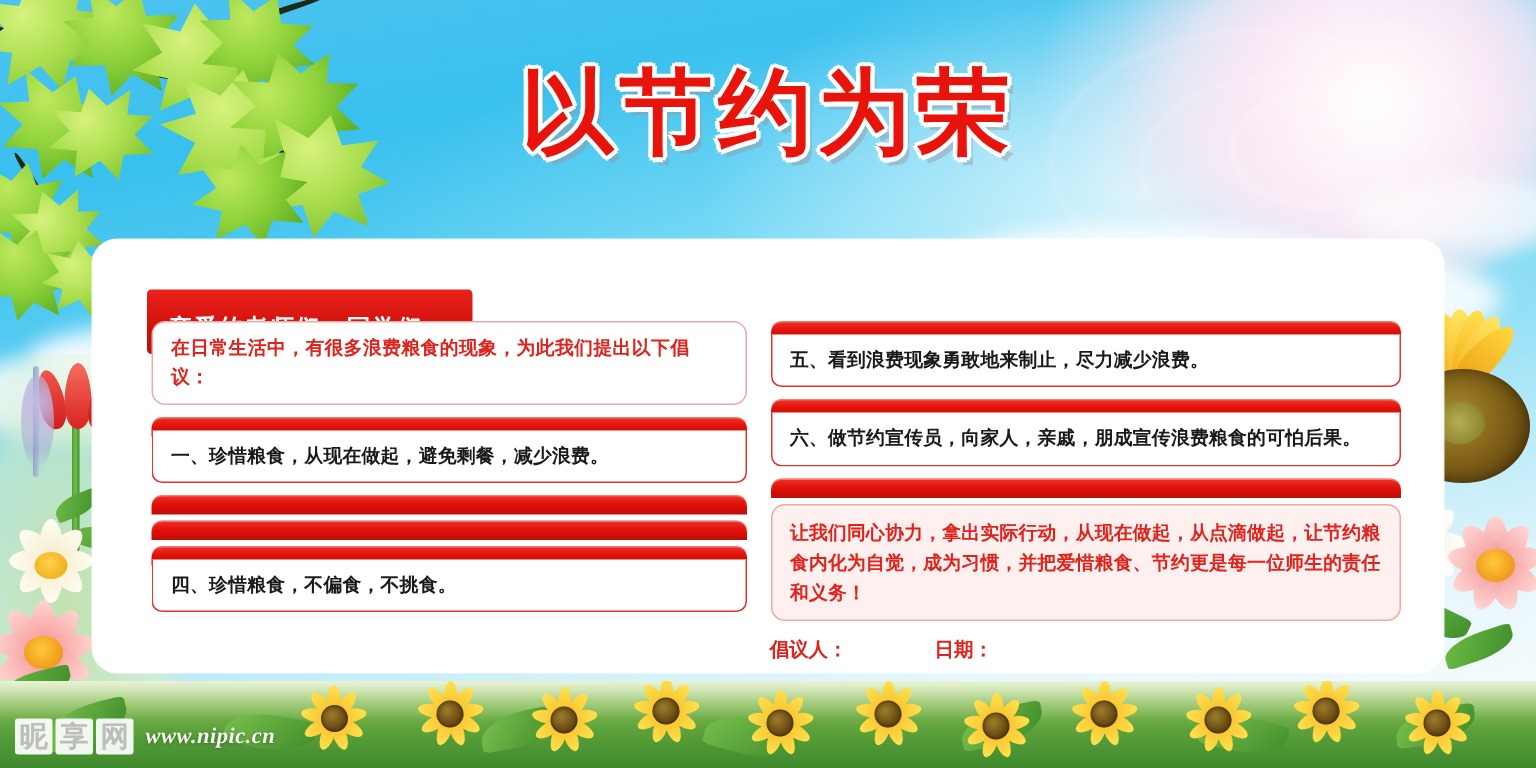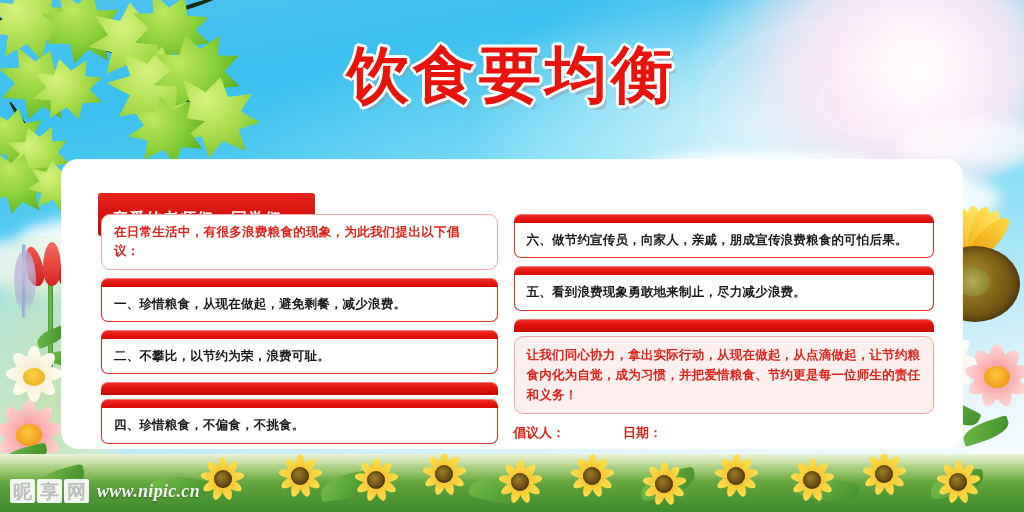--- a/index.html
+++ b/index.html
@@ -65,21 +65,21 @@
   .wm{position:absolute;left:10px;bottom:9px;display:flex;align-items:center;gap:8px;z-index:40;}
   .wm-logo{
     display:flex;gap:2px;
   }
   .wm-logo span{
     display:inline-block;background:rgba(255,255,255,.92);color:#bdbdbd;
     font-size:19px;font-weight:bold;line-height:24px;width:25px;text-align:center;border-radius:2px;
     font-family:"DejaVu Sans",sans-serif;
   }
   .wm-url{
-    color:rgba(255,255,255,.95);font-size:18px;font-style:italic;font-weight:bold;
+    color:rgba(255,255,255,.95);font-size:15px;font-style:italic;font-weight:bold;
     font-family:"Liberation Serif",serif;letter-spacing:.3px;
     text-shadow:0 1px 2px rgba(0,0,0,.35);
   }
   .idno{
     position:absolute;right:14px;bottom:14px;z-index:40;
     color:rgba(255,255,255,.9);font-size:12px;letter-spacing:.2px;
     font-family:"DejaVu Sans",sans-serif;text-shadow:0 1px 2px rgba(0,0,0,.35);
   }
 
   
@@ -408,58 +408,57 @@
         <i style="transform:rotate(160deg)"></i>
         <i style="transform:rotate(200deg)"></i>
         <i style="transform:rotate(240deg)"></i>
         <i style="transform:rotate(280deg)"></i>
         <i style="transform:rotate(320deg)"></i>
         <b></b>
     </div>
   </div>
 
   <div class="title-wrap">
-    <div class="title-line t2">饮食要均衡</div>
+    <div class="title-line t2">以节约为荣</div>
   </div>
 
   <div class="panel">
     <div class="panel-inner">
 
       <div class="addressee">亲爱的老师们、同学们：</div>
 
       <div class="cols">
 
         <div class="col left">
           <div class="intro">在日常生活中，有很多浪费粮食的现象，为此我们提出以下倡议：</div>
 
           <div class="item">
             <div class="cap"></div>
             <div class="body">一、珍惜粮食，从现在做起，避免剩餐，减少浪费。</div>
           </div>
           <div class="item">
             <div class="cap"></div>
-            <div class="body">二、不攀比，以节约为荣，浪费可耻。</div>
           </div>
           <div class="item">
             <div class="cap"></div>
           </div>
           <div class="item">
             <div class="cap"></div>
             <div class="body">四、珍惜粮食，不偏食，不挑食。</div>
           </div>
         </div>
 
         <div class="col right">
           <div class="item">
             <div class="cap"></div>
+            <div class="body">五、看到浪费现象勇敢地来制止，尽力减少浪费。</div>
+          </div>
+          <div class="item">
+            <div class="cap"></div>
             <div class="body">六、做节约宣传员，向家人，亲戚，朋成宣传浪费粮食的可怕后果。</div>
-          </div>
-          <div class="item">
-            <div class="cap"></div>
-            <div class="body">五、看到浪费现象勇敢地来制止，尽力减少浪费。</div>
           </div>
           <div class="item">
             <div class="cap"></div>
           </div>
           <div class="conclusion">让我们同心协力，拿出实际行动，从现在做起，从点滴做起，让节约粮食内化为自觉，成为习惯，并把爱惜粮食、节约更是每一位师生的责任和义务！</div>
         </div>
 
       </div>
 
       <div class="signrow">

